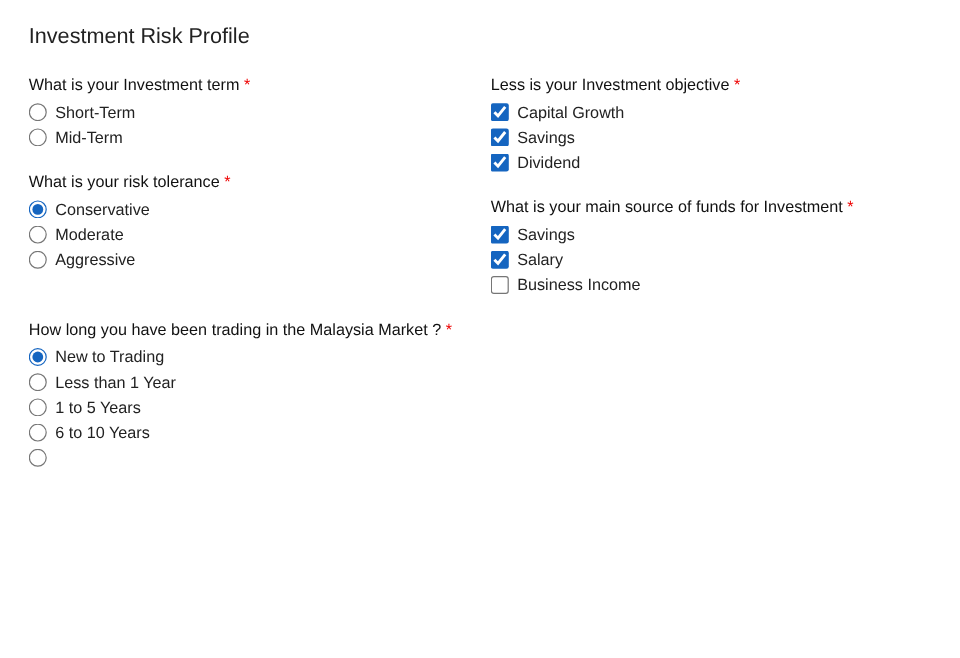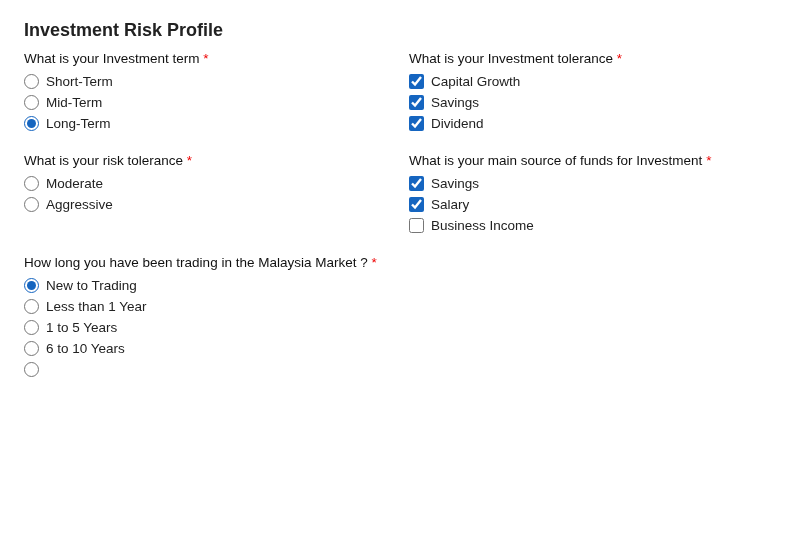--- a/index.html
+++ b/index.html
@@ -7,22 +7,22 @@
       font-family: Arial, sans-serif;
       font-size: 14px;
       color: #222;
       background: #fff;
       padding: 20px 24px;
       width: 800px;
       min-height: 548px;
     }
     h1 {
       font-size: 18px;
-      font-weight: bold;
-      margin-bottom: 10px;
+      font-weight: normal;
+      margin-bottom: 22px;
     }
     .form-grid {
       display: grid;
       grid-template-columns: 1fr 1fr;
       column-gap: 18px;
     }
     .section {
       margin-bottom: 22px;
     }
     .section-label {
@@ -72,45 +72,45 @@
         <span>What is your Investment term</span><span class="required"> *</span>
       </div>
       <div class="option-row">
         <input type="radio" name="investment_term" id="it_short" style="">
         <label for="it_short">Short-Term</label>
       </div>
       <div class="option-row">
         <input type="radio" name="investment_term" id="it_mid" style="">
         <label for="it_mid">Mid-Term</label>
       </div>
-      <div class="option-row">
-        <input type="radio" name="investment_term" id="it_long" checked="" style="">
-        <label for="it_long">Long-Term</label>
-      </div>
     </div>
 
     <div class="section">
       <div class="section-label">
         <span>What is your risk tolerance</span><span class="required"> *</span>
+      </div>
+      <div class="option-row">
+        <input type="radio" name="risk_tolerance" id="rt_conservative" checked="" style="">
+        <label for="rt_conservative">Conservative</label>
       </div>
       <div class="option-row">
         <input type="radio" name="risk_tolerance" id="rt_moderate" style="">
         <label for="rt_moderate">Moderate</label>
       </div>
       <div class="option-row">
         <input type="radio" name="risk_tolerance" id="rt_aggressive" style="">
         <label for="rt_aggressive">Aggressive</label>
       </div>
     </div>
   </div>
 
   <div class="col-right">
     <div class="section">
       <div class="section-label">
-        <span>What is your Investment tolerance</span><span class="required"> *</span>
+        <span>Less is your Investment objective</span><span class="required"> *</span>
       </div>
       <div class="option-row">
         <input type="checkbox" id="obj_capital" checked="" style="">
         <label for="obj_capital">Capital Growth</label>
       </div>
       <div class="option-row">
         <input type="checkbox" id="obj_savings" checked="" style="">
         <label for="obj_savings">Savings</label>
       </div>
       <div class="option-row">

